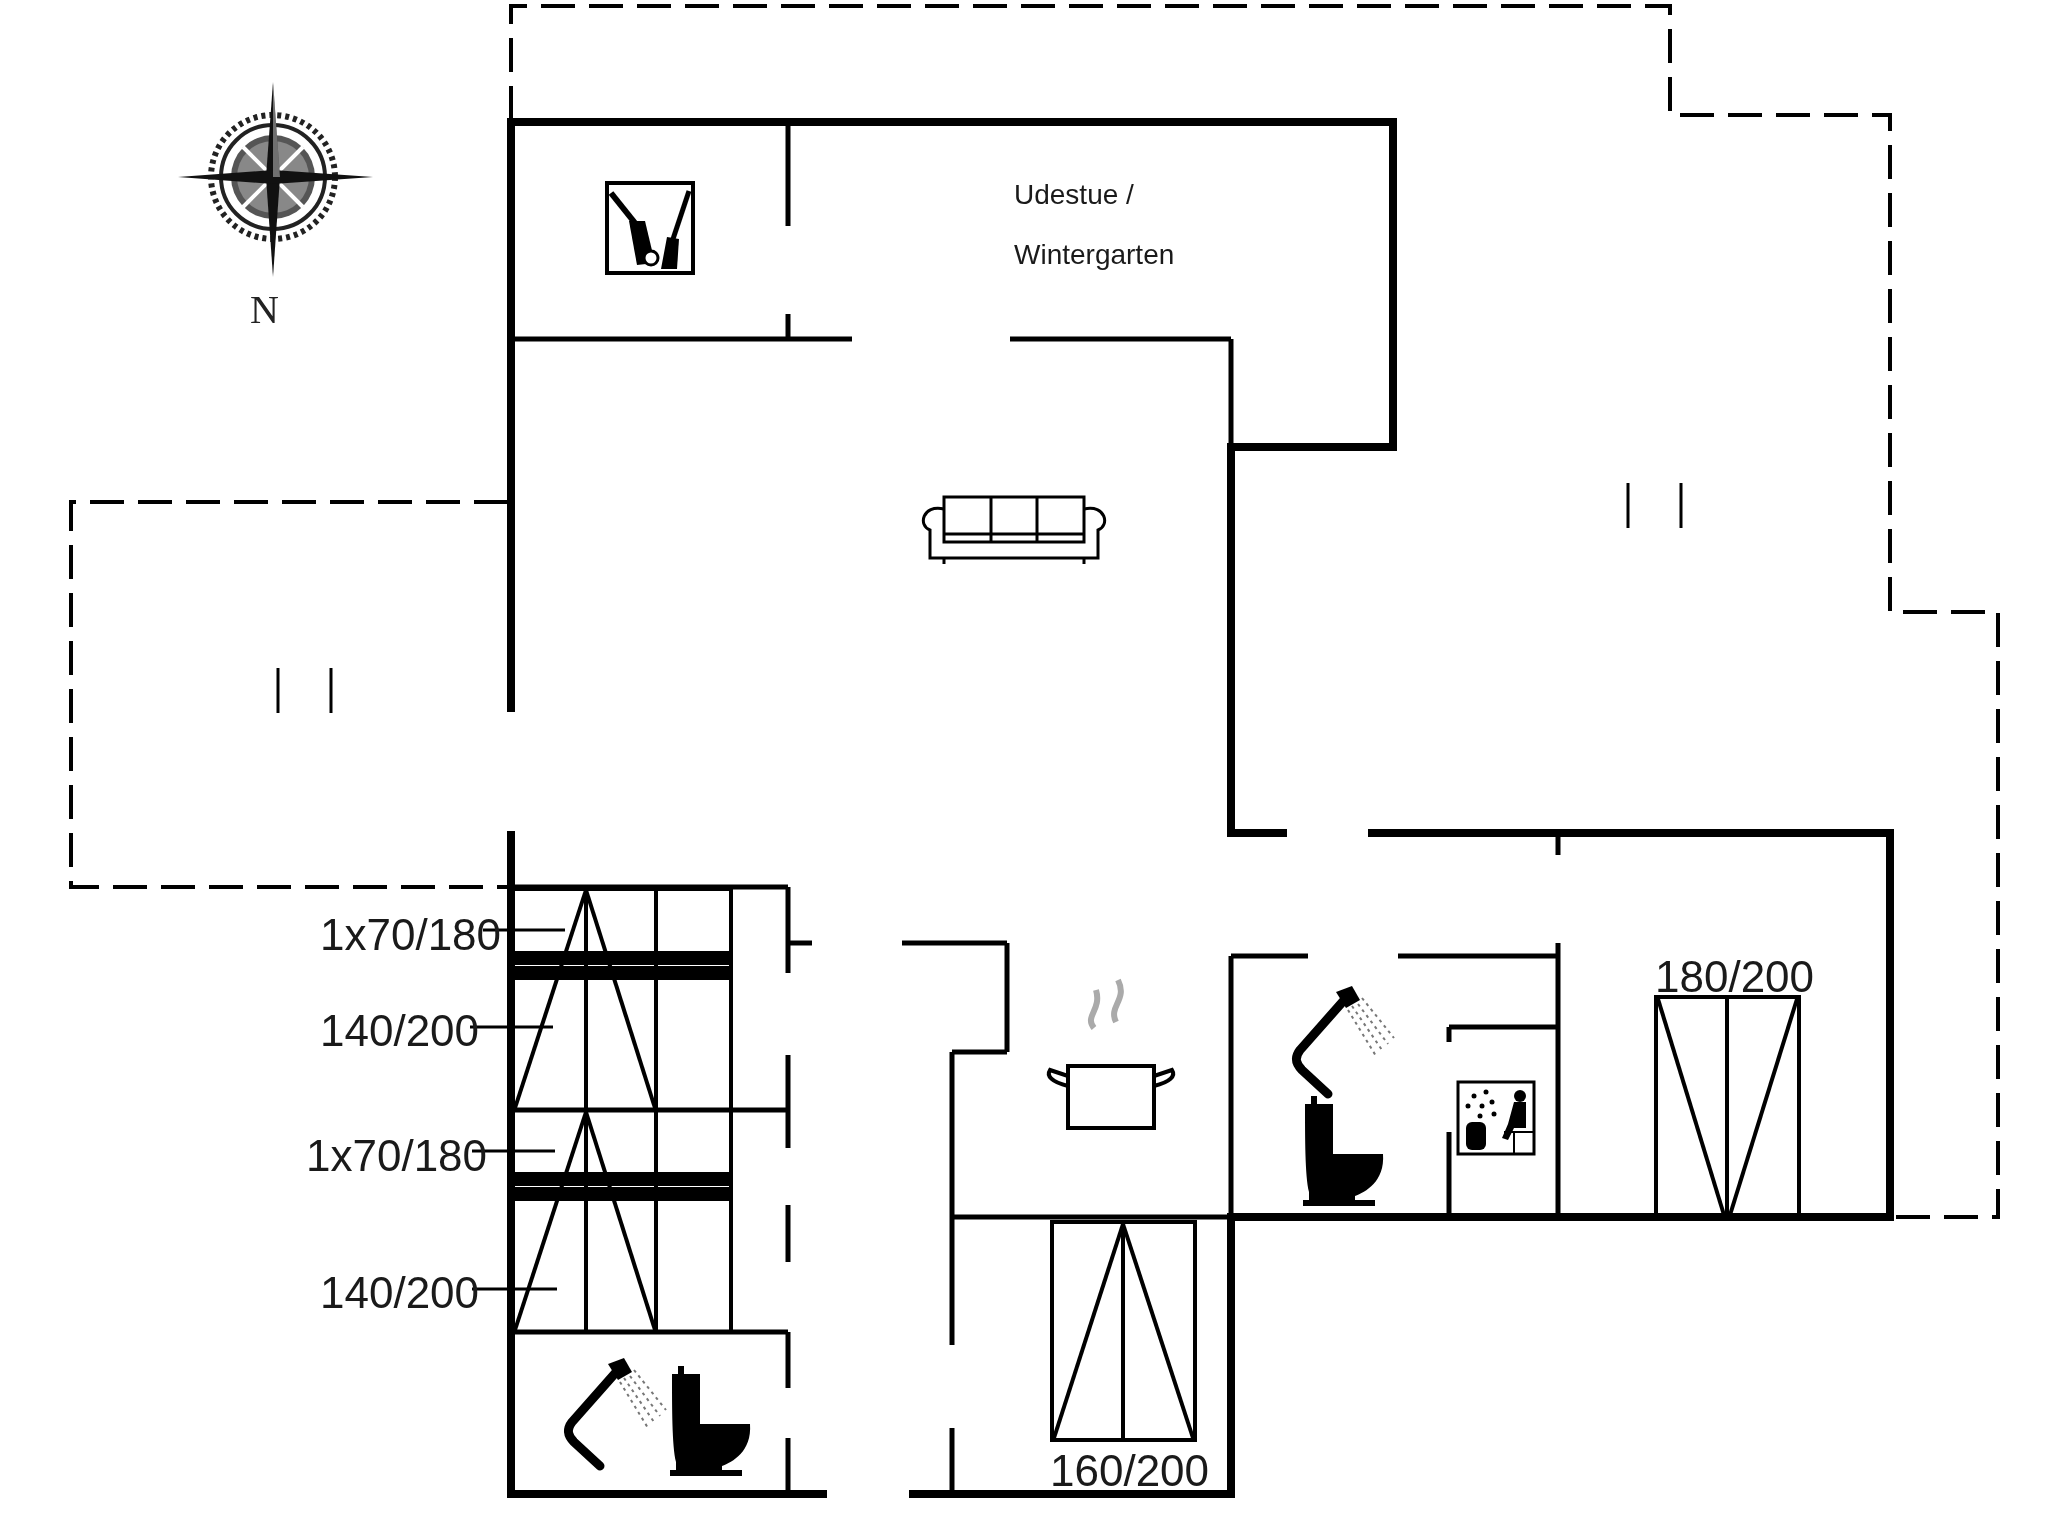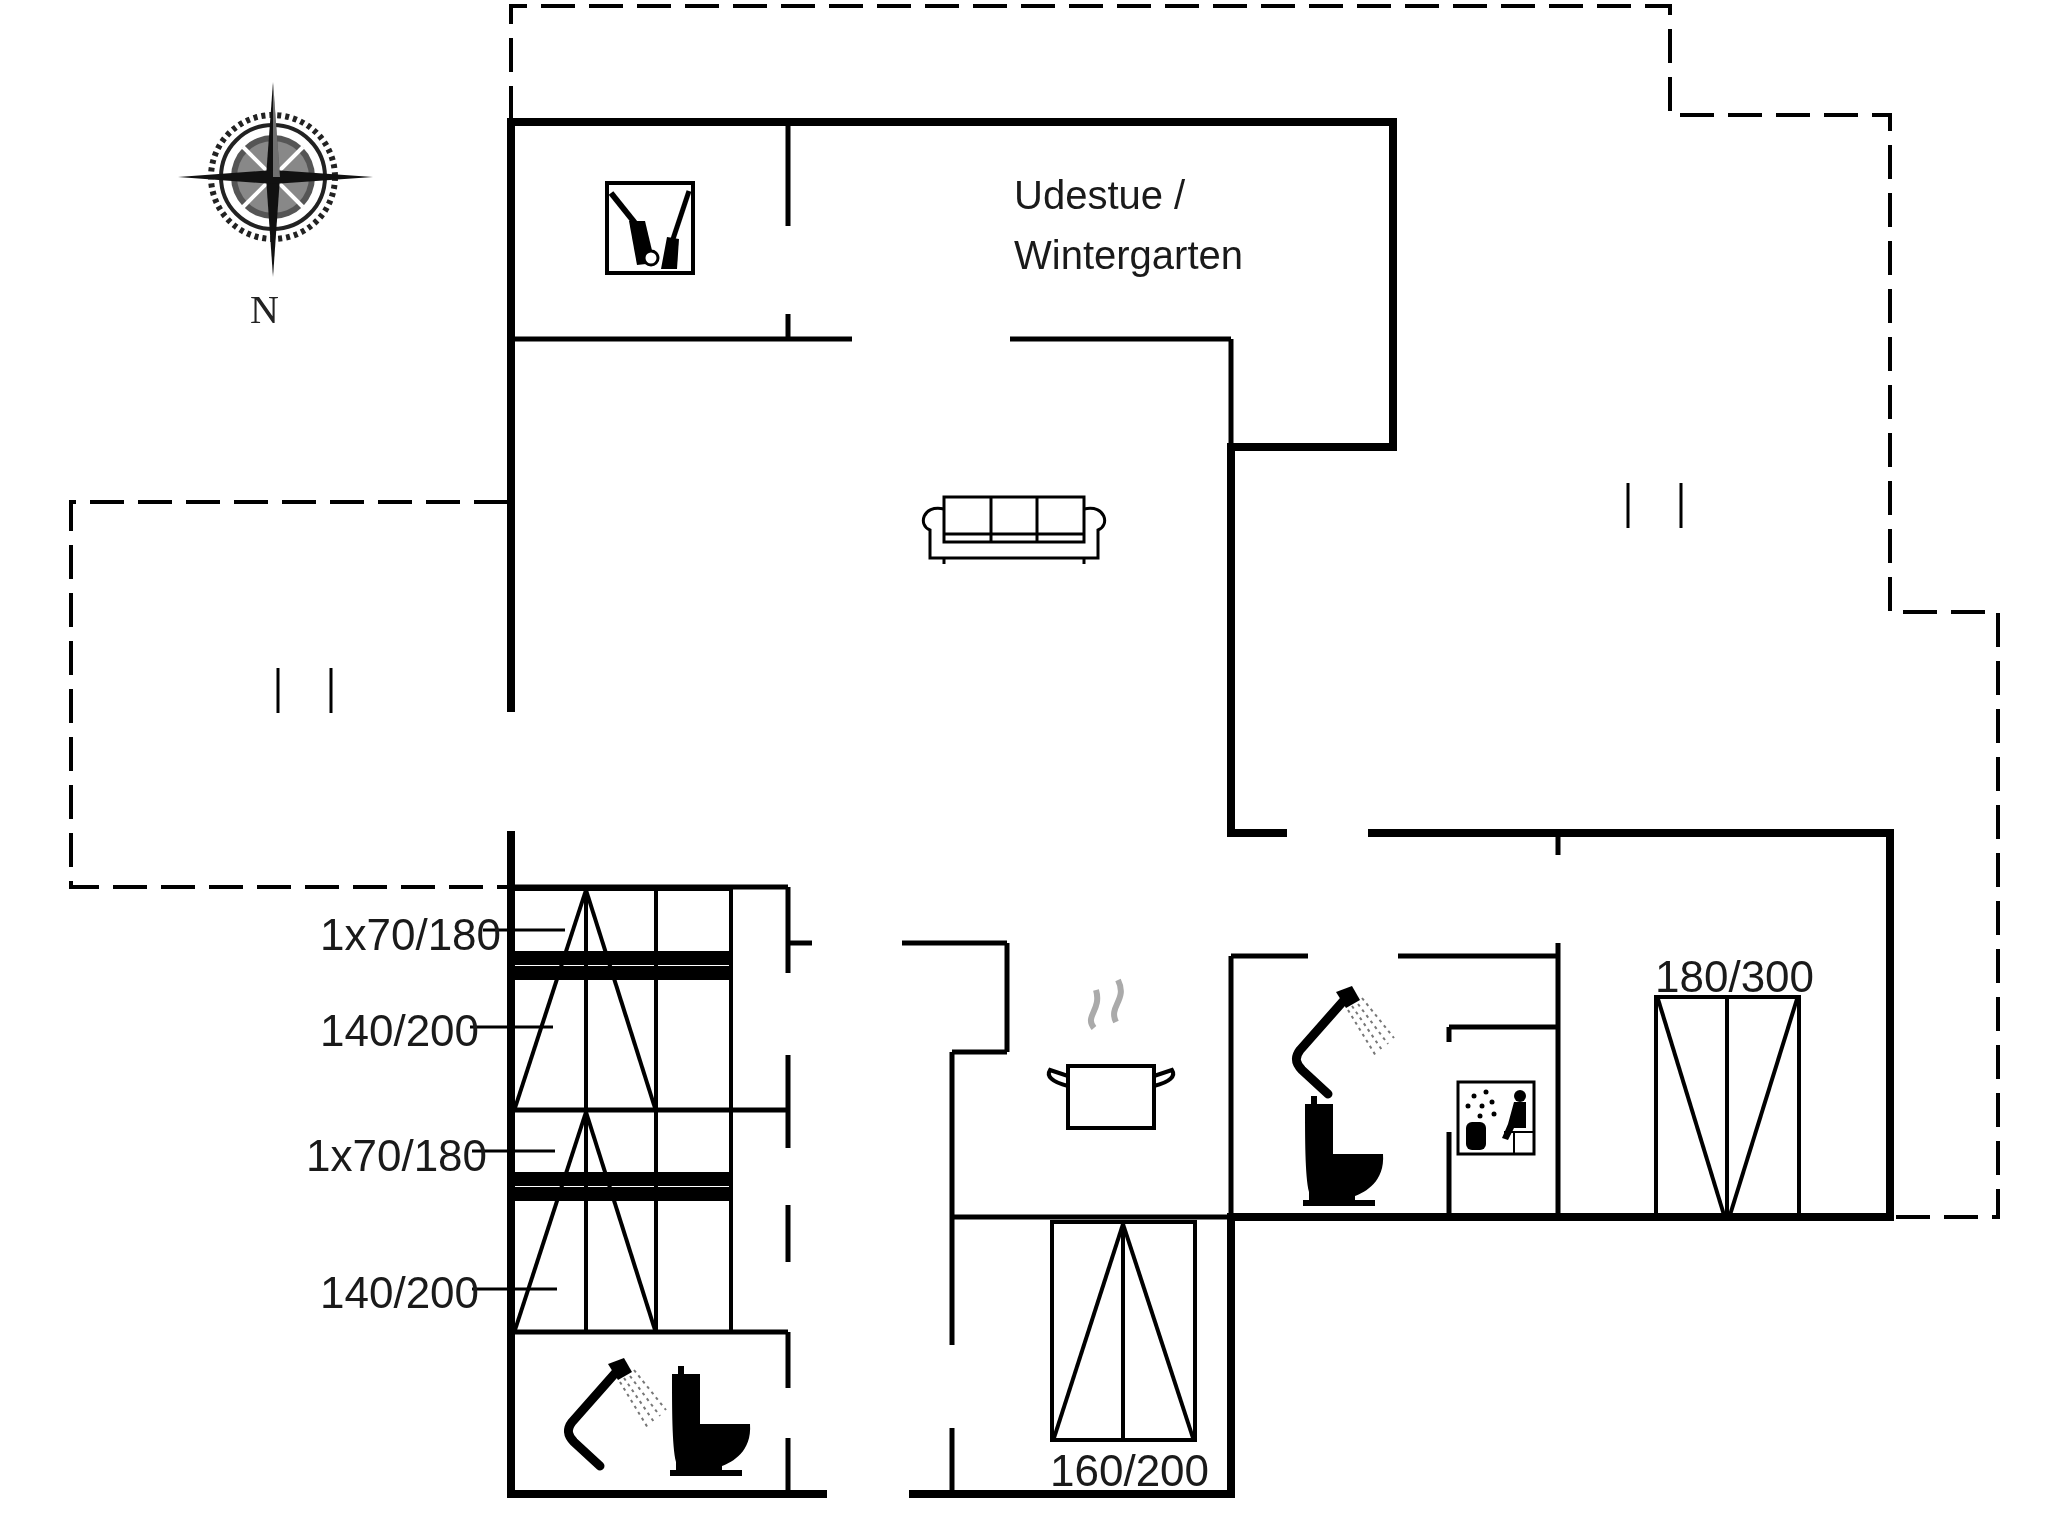--- a/index.html
+++ b/index.html
@@ -1,20 +1,20 @@
 <!DOCTYPE html>
 <html><head>
 <meta charset="utf-8">
 <style>
   html, body { margin:0; padding:0; background:#ffffff; }
   body { width:2048px; height:1536px; position:relative; overflow:hidden;
          font-family:"Liberation Sans", sans-serif; }
   #plan { position:absolute; left:0; top:0; width:2048px; height:1536px; }
   .lbl { position:absolute; color:#111; font-family:"Liberation Sans", sans-serif; white-space:nowrap; }
-  .room-title { font-size:40px; line-height:58px; color:#1a1a1a; }
+  .room-title { font-size:28px; line-height:58px; color:#1a1a1a; }
   .bed-lbl { font-size:44px; color:#1a1a1a; }
   .compass-n { font-family:"Liberation Serif", serif; font-size:40px; color:#222; }
 </style>
 </head>
 <body>
 
 <svg id="plan" viewBox="0 0 2048 1536" xmlns="http://www.w3.org/2000/svg">
 
   <g fill="none" stroke="#000" stroke-width="4" stroke-dasharray="34 14">
     <polyline points="511,120 511,6 1670,6 1670,115 1890,115 1890,612 1998,612 1998,1217 1893,1217"></polyline>
@@ -211,13 +211,13 @@
 
 <div class="lbl room-title" style="left:1014px; top:166px;">Udestue /</div>
 <div class="lbl room-title" style="left:1014px; top:226px;">Wintergarten</div>
 
 <div class="lbl bed-lbl" style="left:320px; top:910px;">1x70/180</div>
 <div class="lbl bed-lbl" style="left:320px; top:1006px;">140/200</div>
 <div class="lbl bed-lbl" style="left:306px; top:1131px;">1x70/180</div>
 <div class="lbl bed-lbl" style="left:320px; top:1268px;">140/200</div>
 
 <div class="lbl bed-lbl" style="left:1050px; top:1446px;">160/200</div>
-<div class="lbl bed-lbl" style="left:1655px; top:952px;">180/300</div>
+<div class="lbl bed-lbl" style="left:1655px; top:952px;">180/200</div>
 
 </body></html>

